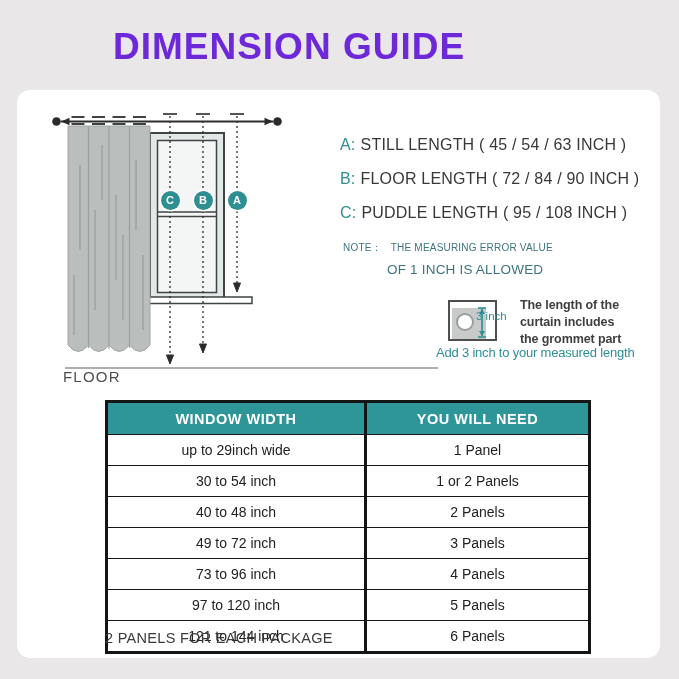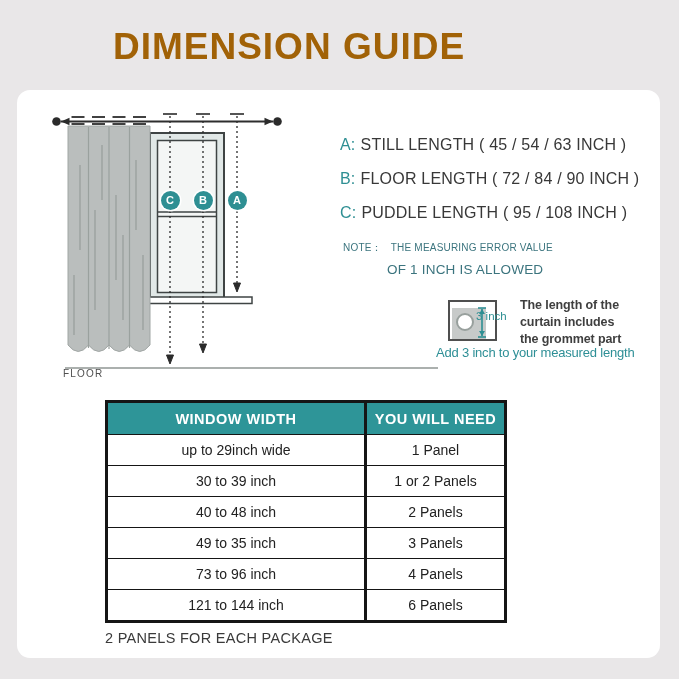--- a/index.html
+++ b/index.html
@@ -4,37 +4,37 @@
 <style>
   html,body{margin:0;padding:0;}
   body{
     width:679px;height:679px;position:relative;overflow:hidden;
     background:#e9e7e8;
     font-family:"Liberation Sans", sans-serif;
     -webkit-font-smoothing:antialiased;
   }
   .page-title{
     position:absolute;top:26px;left:0;width:578px;
-    text-align:center;font-size:37px;font-weight:800;color:#a16207;
+    text-align:center;font-size:37px;font-weight:800;color:#6d28d9;
     letter-spacing:1px;
   }
   .card{
     position:absolute;left:17px;top:90px;width:643px;height:568px;
     background:#ffffff;border-radius:13px;
   }
   .diagram-svg{position:absolute;left:33px;top:15px;}
   .marker{
     position:absolute;width:19px;height:19px;border-radius:50%;
     background:#2e8f93;box-shadow:0 0 0 1.5px #ffffff;
     color:#ffffff;font-size:11px;font-weight:bold;
     text-align:center;line-height:19px;
   }
   .floor-label{
     position:absolute;left:46px;top:278px;
-    font-size:10px;color:#4f4f4f;letter-spacing:1.2px;text-align:center;
+    font-size:15px;color:#4f4f4f;letter-spacing:1.2px;text-align:center;
   }
   .spec-line{
     position:absolute;left:323px;font-size:16px;color:#383838;
     letter-spacing:0.2px;white-space:nowrap;
   }
   .spec-prefix{color:#2e8f93;margin-right:5px;}
   .note-line1{
     position:absolute;left:326px;top:151px;font-size:10px;
     color:#3b747e;letter-spacing:0.2px;white-space:nowrap;
   }
@@ -61,21 +61,21 @@
   }
   .grommet-desc{
     position:absolute;left:503px;top:207px;font-size:12.5px;line-height:17px;
     color:#3f3f3f;letter-spacing:-0.1px;font-weight:bold;
   }
   .grommet-tip{
     position:absolute;left:419px;top:255px;font-size:13px;color:#2e8f96;
     letter-spacing:-0.2px;white-space:nowrap;
   }
   table.size-table{
-    position:absolute;left:88px;top:310px;width:402px;
+    position:absolute;left:88px;top:310px;width:486px;
     border-collapse:collapse;background:#ffffff;
     border:3px solid #151515;
   }
   table.size-table th{
     background:#2e9598;color:#ffffff;font-size:14.5px;font-weight:bold;
     letter-spacing:0.5px;height:29px;border:1.6px solid #151515;
   }
   table.size-table td{
     font-size:14px;color:#222222;text-align:center;height:28px;
     border:1.6px solid #151515;
@@ -206,36 +206,40 @@
         <th>WINDOW WIDTH</th>
         <th>YOU WILL NEED</th>
       </tr>
     </thead>
     <tbody>
       <tr>
         <td>up to 29inch wide</td>
         <td>1 Panel</td>
       </tr>
       <tr>
-        <td>30 to 39 inch</td>
+        <td>30 to 54 inch</td>
         <td>1 or 2 Panels</td>
       </tr>
       <tr>
         <td>40 to 48 inch</td>
         <td>2 Panels</td>
       </tr>
       <tr>
-        <td>49 to 35 inch</td>
+        <td>49 to 72 inch</td>
         <td>3 Panels</td>
       </tr>
       <tr>
         <td>73 to 96 inch</td>
         <td>4 Panels</td>
       </tr>
       <tr>
+        <td>97 to 120 inch</td>
+        <td>5 Panels</td>
+      </tr>
+      <tr>
         <td>121 to 144 inch</td>
         <td>6 Panels</td>
       </tr>
     </tbody>
   </table>
 
   <div class="footer-note">2 PANELS FOR EACH PACKAGE</div>
 </div>
 
 </body></html>

